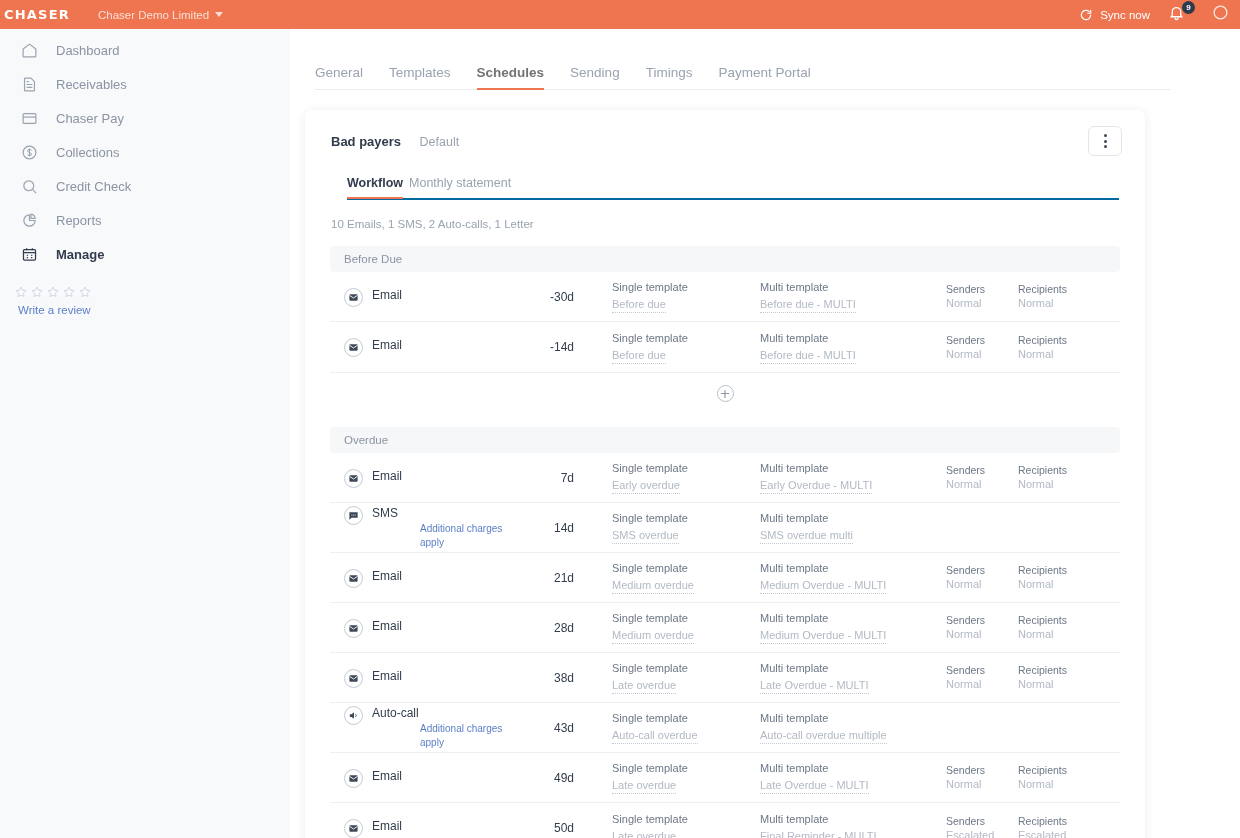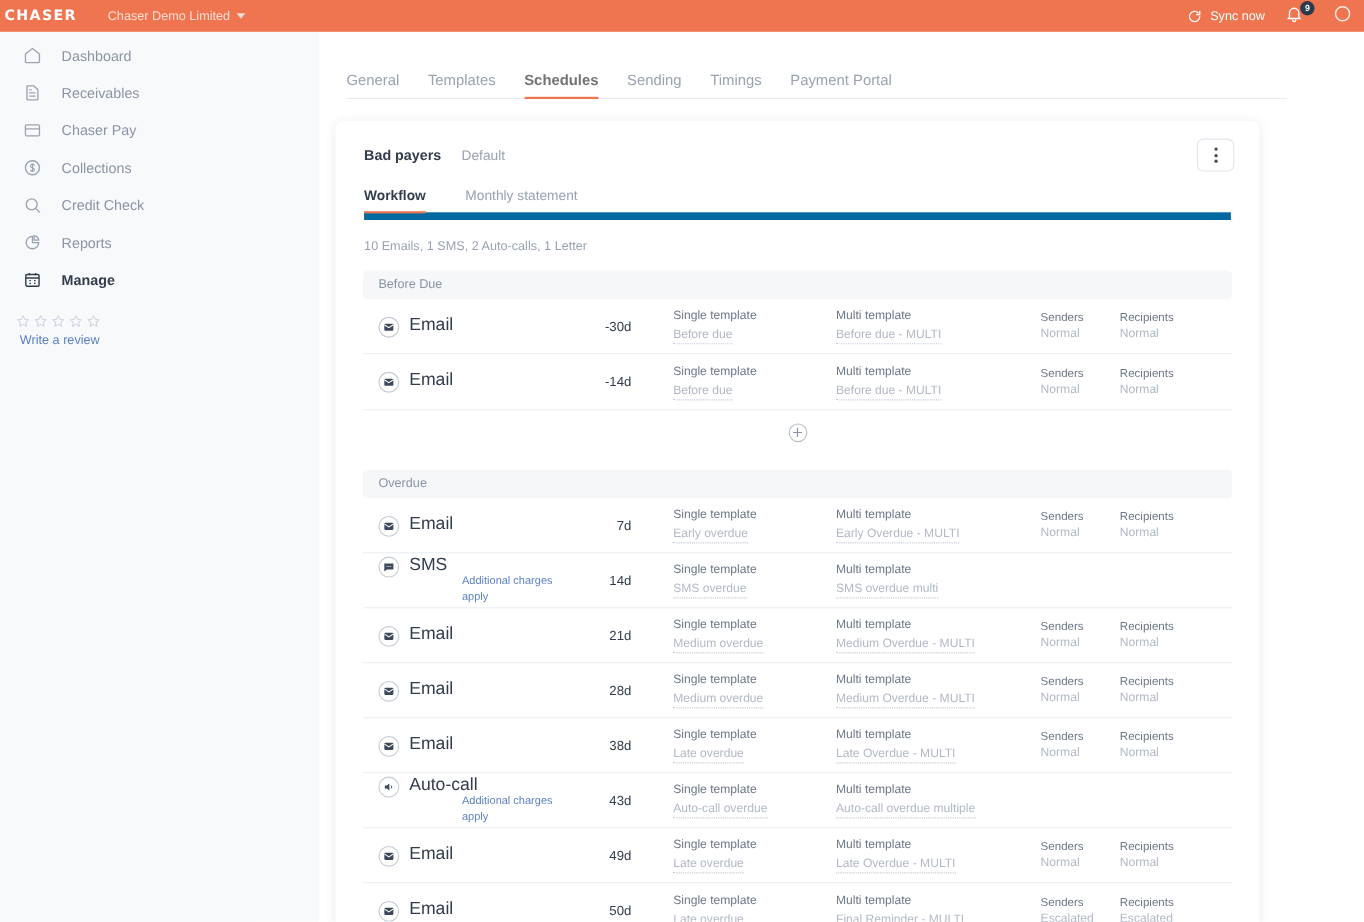--- a/index.html
+++ b/index.html
@@ -103,22 +103,22 @@
   .sched-sub { font-size: 12.5px; color: #9aa3b0; margin-left: 14px; display:inline-block;}
   .kebab {
     position: absolute; right: 23px; top: 16px;
     width: 34px; height: 30px; border: 1px solid #e2e6ec; border-radius: 6px;
     background: #fff; display: flex; flex-direction: column; align-items: center;
     justify-content: center; gap: 2.5px; cursor: pointer;
   }
   .kebab i { width: 3px; height: 3px; border-radius: 50%; background: #3d4858; display:block;}
 
   .subtabs {
-    margin: 22px 26px 0 26px; display: flex; align-items: flex-end; gap: 36px;
-    border-bottom: 7px solid #0369a1; height: 28px;
+    margin: 22px 26px 0 42px; display: flex; align-items: flex-end; gap: 6px;
+    border-bottom: 2px solid #0369a1; height: 28px;
   }
   .subtab { font-size: 12.5px; color:#9aa3b0; padding-bottom: 8px; position: relative; cursor: pointer;}
   .subtab.active { color:#323c4c; font-weight: bold; }
   .subtab.active::after {
     content:""; position:absolute; left:0; right:0; bottom:-1px; height:2.5px; background:#ee7550;
   }
 
   .summary { margin: 18px 26px 16px 26px; font-size: 11.5px; color: #9aa3b0; }
 
   
@@ -136,21 +136,21 @@
   }
   .row:last-child { border-bottom: none; }
   .c-type { width: 178px; display:flex; align-items:flex-start; gap:9px; }
   .type-ico {
     width: 19px; height: 19px; border-radius: 50%;
     border: 1px solid #c3cad4; color:#4c5costant;
     display:flex; align-items:center; justify-content:center;
     color: #3d4858; flex: 0 0 auto; margin-top: 1px;
   }
   .type-texts { display:flex; flex-direction: column; }
-  .type-name { font-size: 16px; color:#323c4c; line-height: 17px; }
+  .type-name { font-size: 12px; color:#323c4c; line-height: 17px; }
   .charges { font-size: 10px; color:#5b7fc7; text-decoration: none; line-height: 14px; margin-left: 48px; }
   .c-days { width: 52px; font-size: 12px; color:#323c4c; text-align: right; }
   .c-tmpl { width: 186px; padding-left: 38px; }
   .c-tmpl2 { width: 186px; padding-left: 0; }
   .tmpl-lab { font-size: 11px; color:#6d7787; line-height: 14px; }
   .tmpl-val {
     font-size: 11px; color:#b2b9c4; line-height: 15px;
     border-bottom: 1px dotted #c4cad3; display: inline-block;
   }
   .c-send { width: 72px; }

